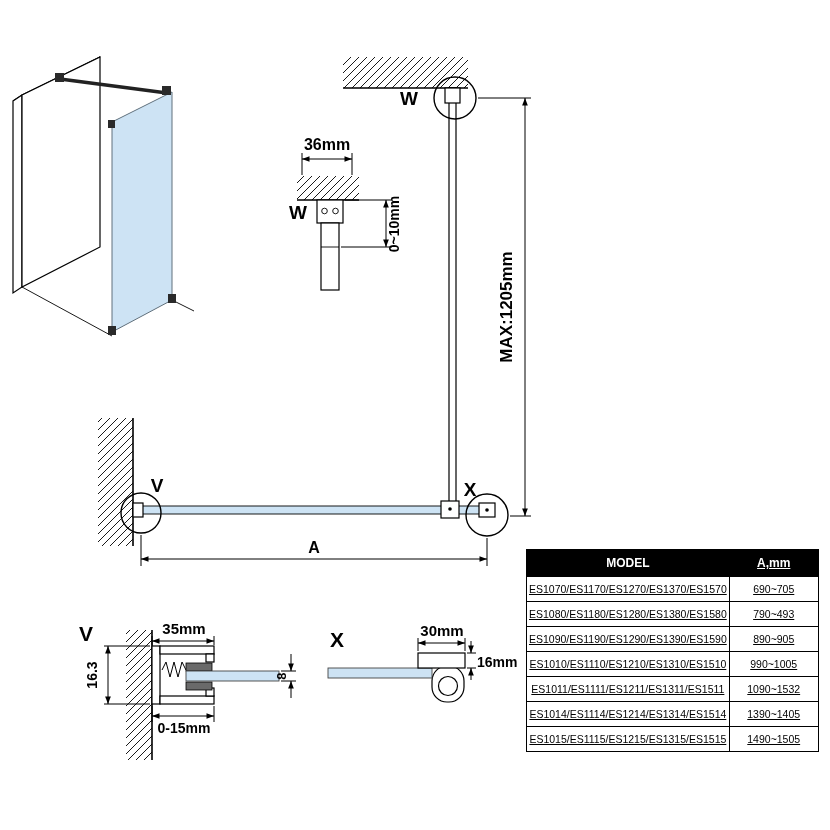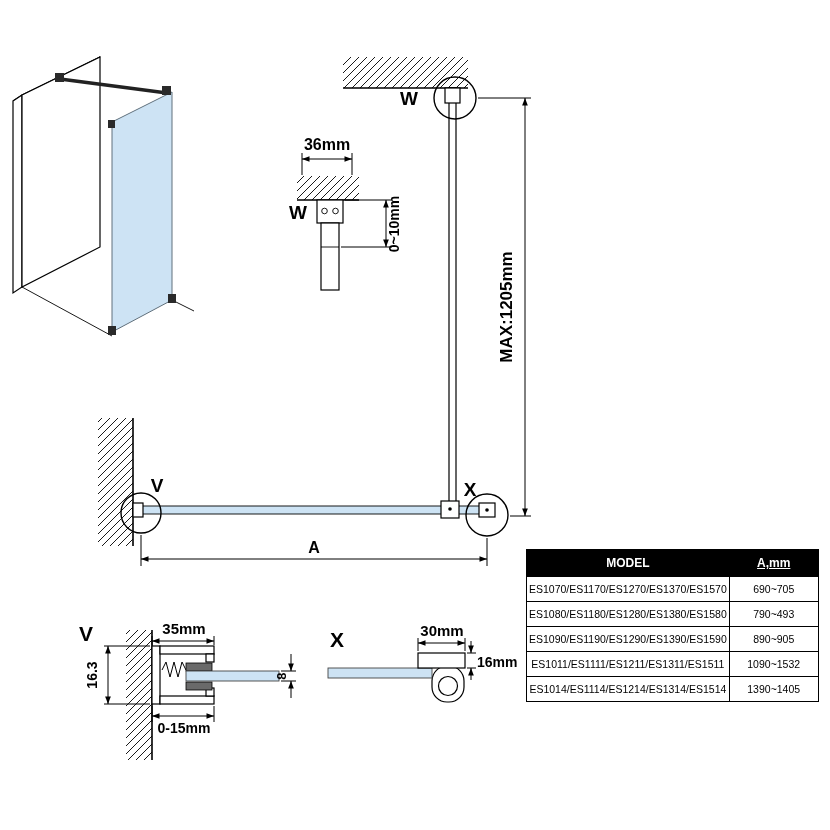--- a/index.html
+++ b/index.html
@@ -8,21 +8,21 @@
   svg{position:absolute;left:0;top:0;}
   .part{fill:#ffffff;stroke:#000;stroke-width:1.2;}
   .edge{stroke:#000;stroke-width:1.6;fill:none;}
   .thin{stroke:#000;stroke-width:0.9;fill:none;}
   .dim{stroke:#000;stroke-width:1;fill:none;}
   .callout{stroke:#000;stroke-width:1.4;fill:none;}
   .lbl{font-family:"Liberation Sans",sans-serif;font-weight:bold;fill:#000;}
   .spec-table{position:absolute;left:526px;top:549px;border-collapse:collapse;background:#fff;}
   .spec-table th,.spec-table td{border:1px solid #000;text-align:center;vertical-align:middle;}
   .spec-table th{background:#000;color:#fff;font-size:12px;height:24px;font-weight:bold;}
-  .spec-table td{font-size:10.5px;height:24px;padding:0 2px;white-space:nowrap;color:#000;}
+  .spec-table td{font-size:10.5px;height:24px;padding:0 2px;white-space:nowrap;color:#000;text-decoration:underline;}
   .col-model{width:196px;}
   .col-a{width:86px;text-decoration:underline;}
 </style>
 </head>
 <body>
 
 <div class="stage">
 <svg width="830" height="830" viewBox="0 0 830 830">
   <defs>
     <pattern id="hatch" patternUnits="userSpaceOnUse" width="8" height="8">
@@ -163,22 +163,30 @@
     </tr>
     <tr>
       <td>ES1080/ES1180/ES1280/ES1380/ES1580</td>
       <td>790~493</td>
     </tr>
     <tr>
       <td>ES1090/ES1190/ES1290/ES1390/ES1590</td>
       <td>890~905</td>
     </tr>
     <tr>
+      <td>ES1010/ES1110/ES1210/ES1310/ES1510</td>
+      <td>990~1005</td>
+    </tr>
+    <tr>
       <td>ES1011/ES1111/ES1211/ES1311/ES1511</td>
       <td>1090~1532</td>
     </tr>
     <tr>
       <td>ES1014/ES1114/ES1214/ES1314/ES1514</td>
       <td>1390~1405</td>
     </tr>
+    <tr>
+      <td>ES1015/ES1115/ES1215/ES1315/ES1515</td>
+      <td>1490~1505</td>
+    </tr>
   </tbody>
 </table>
 </div>
 
 </body></html>

